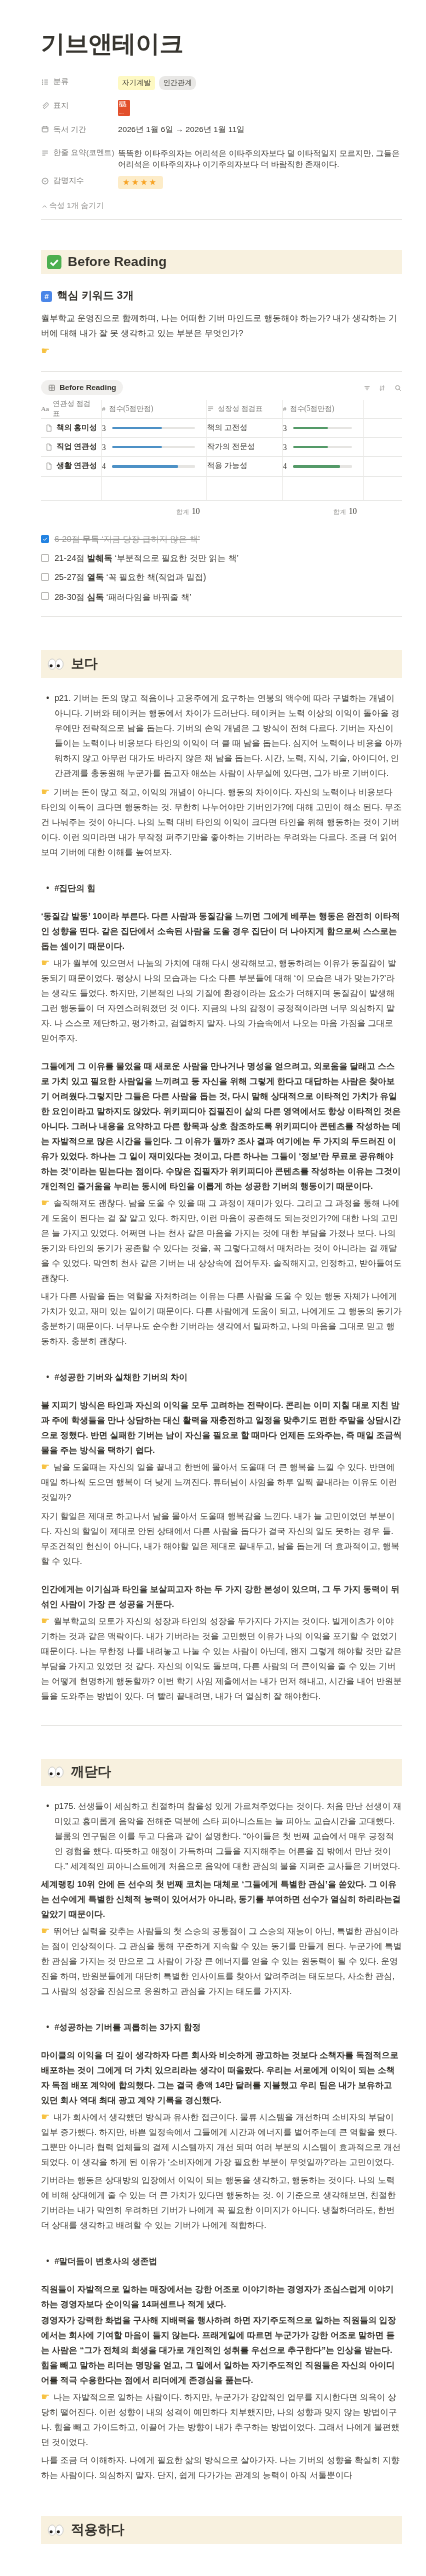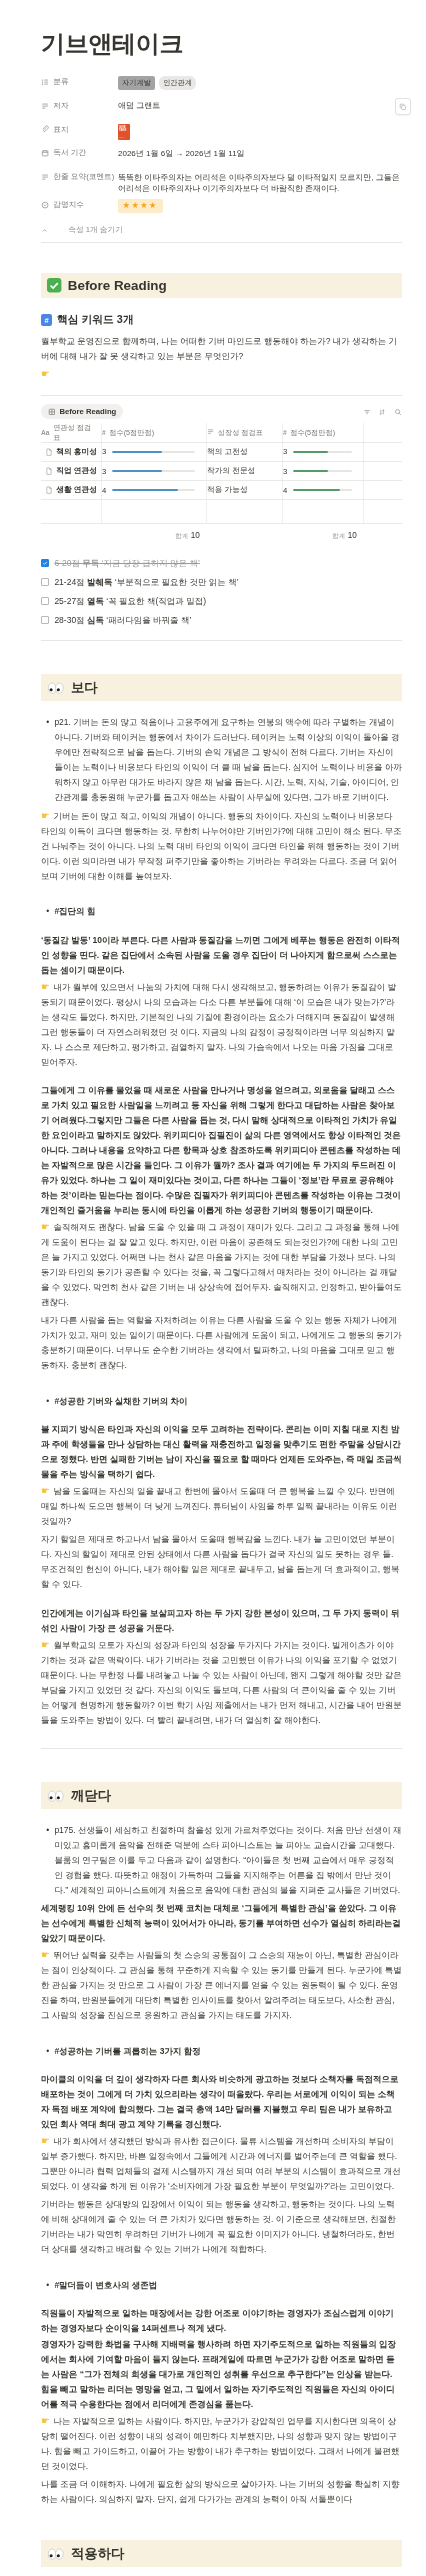--- a/index.html
+++ b/index.html
@@ -5,46 +5,46 @@
   html,body{margin:0;padding:0;background:#fff;}
   body{width:426px;min-height:3223px;font-family:"Liberation Sans","DejaVu Sans",sans-serif;color:#37352f;}
   .content{padding:0 24px 46px 41px;}
   h1.title{font-size:24px;font-weight:800;margin:28px 0 13.4px;letter-spacing:-0.3px;}
   
   .prow{display:flex;align-items:flex-start;min-height:19.6px;padding:2.1px 0;position:relative;}
   .plabel{display:flex;align-items:center;gap:4.1px;width:77px;flex:none;color:#787774;font-size:7.7px;padding-top:1.5px;}
   .plabel svg{width:8.2px;height:8.2px;flex:none;}
   .pvalue{flex:1;font-size:8px;line-height:11.3px;padding-top:1px;}
   .pill{display:inline-block;border-radius:2.1px;padding:1px 4.1px;font-size:7.2px;margin-right:4.1px;}
-  .pill.blue{background:#a3a3a3;}
+  .pill.blue{background:#fef9c3;}
   .pill.gray{background:#e9e8e6;border-radius:6px;}
   .starbadge{display:inline-block;background:#fdecc8;border-radius:2.1px;padding:1px 4.6px;color:#f7a325;font-size:8.2px;letter-spacing:1.5px;}
   .cover{width:12px;height:16px;background:#e2502c;border-radius:1px;color:#fff;font-size:2.8px;font-weight:700;line-height:3.6px;padding:1.5px 1px 0;box-sizing:border-box;}
   .cover .dots{margin-top:3.1px;font-size:2.1px;letter-spacing:0.5px;color:#ffd9cc;}
   .copybtn{position:absolute;right:-9.3px;top:1px;width:14.4px;height:14.4px;border:0.5px solid #e3e2e0;border-radius:3.1px;display:flex;align-items:center;justify-content:center;background:#fff;box-shadow:0 0.5px 1px rgba(0,0,0,.04);cursor:pointer;}
-  .hiderow{display:flex;align-items:center;gap:20px;color:#8f8e8b;font-size:7.7px;margin:5.2px 0 7.2px;cursor:pointer;}
+  .hiderow{display:flex;align-items:center;gap:1px;color:#8f8e8b;font-size:7.7px;margin:5.2px 0 7.2px;cursor:pointer;}
   .hiderow svg{width:7.2px;height:7.2px;}
   .divider{border:none;border-top:0.5px solid #e7e6e3;margin:7.2px 0;}
   
   .sec-bar{display:flex;align-items:center;gap:6.2px;background:#f8f1df;padding:4.6px 6.2px;font-size:13.4px;font-weight:800;margin:33px 0 13.4px;}
   .sec-bar .ic{width:14.4px;height:14.4px;flex:none;display:flex;align-items:center;}
   .sec-bar .ic svg{width:100%;height:auto;}
   
   .h3{display:flex;align-items:center;gap:4.6px;font-size:10.8px;font-weight:800;margin:15.5px 0 7.2px;}
   .hashic{width:11.3px;height:11.3px;background:#4a86e8;color:#fff;border-radius:2.1px;font-size:7.7px;font-weight:800;display:flex;align-items:center;justify-content:center;flex:none;}
   .ptext{font-size:8.5px;line-height:15px;margin:2.1px 0;}
   .pointer-g{color:#f7c242;font-size:9.8px;margin-right:3.6px;}
   
   .dbbar{display:flex;align-items:center;margin:8.2px 0 4.1px;}
   .dbchip{display:flex;align-items:center;gap:4.1px;background:#f1f0ee;border-radius:8.2px;padding:3.1px 6.7px;font-size:7.7px;font-weight:700;cursor:pointer;}
   .dbchip svg{width:7.7px;height:7.7px;}
   .dbicons{margin-left:auto;display:flex;align-items:center;gap:7.2px;}
   .dbicons svg{width:8.2px;height:8.2px;cursor:pointer;}
   
-  .tbl{width:100%;font-size:7.7px;}
+  .tbl{width:100%;font-size:7.7px;font-family:Liberation Serif, serif;}
   .tr{display:grid;border-bottom:0.5px solid #e9e9e7;align-items:center;}
   .t1 .tr{grid-template-columns:61px 105px 76px 81px 1fr;}
   .tr.head{border-bottom:0.5px solid #e9e9e7;color:#787774;font-size:7.2px;height:18.5px;}
   .td{padding:4.1px 4.1px 4.1px 0;display:flex;align-items:center;gap:3.6px;min-height:11.3px;border-right:0.5px solid #f0efed;height:100%;box-sizing:border-box;}
   .td:last-child{border-right:none;}
   .td .hicon{color:#9b9a97;font-size:6.7px;font-weight:700;flex:none;}
   .td.name{font-weight:700;font-size:7.7px;justify-content:flex-end;}
   .td.name svg{width:7.7px;height:7.7px;flex:none;}
   .scorewrap{display:flex;align-items:center;gap:4.6px;width:100%;padding-right:7.2px;box-sizing:border-box;}
   .scoreno{width:5.2px;flex:none;font-size:7.7px;}
@@ -90,37 +90,20 @@
             <svg viewBox="0 0 16 16" style="width: 8.2px; height: 8.2px;">
               <circle cx="3" cy="4" r="1.2" fill="#8a8a86"></circle>
               <circle cx="3" cy="8" r="1.2" fill="#8a8a86"></circle>
               <circle cx="3" cy="12" r="1.2" fill="#8a8a86"></circle>
               <path d="M6.5 4h7M6.5 8h7M6.5 12h7" stroke="#8a8a86" stroke-width="1.4"></path>
             </svg>
           </span>
           <span>분류</span>
         </div>
         <div class="pvalue"><span class="pill blue">자기계발</span><span class="pill gray">인간관계</span></div>
-      </div>
-      <div class="prow">
-        <div class="plabel">
-          <span style="display: inline-flex;">
-            <svg viewBox="0 0 16 16" style="width: 8.2px; height: 8.2px;">
-              <path d="M2.5 4h11M2.5 8h11M2.5 12h6" stroke="#8a8a86" stroke-width="1.4"></path>
-            </svg>
-          </span>
-          <span>저자</span>
-        </div>
-        <div class="pvalue"><span>애덤 그랜트</span></div>
-        <div class="copybtn">
-          <svg viewBox="0 0 16 16" fill="none" style="width: 7.7px; height: 7.7px;">
-            <rect x="5.5" y="5.5" width="8" height="8" rx="1.5" stroke="#a5a4a1" stroke-width="1.3"></rect>
-            <path d="M3.5 10.5h-1v-8h8v1" stroke="#a5a4a1" stroke-width="1.3"></path>
-          </svg>
-        </div>
       </div>
       <div class="prow">
         <div class="plabel">
           <span style="display: inline-flex;">
             <svg viewBox="0 0 16 16" fill="none" style="width: 8.2px; height: 8.2px;">
               <path d="M10.5 4.5l-5 5a1.8 1.8 0 0 0 2.6 2.6l5.2-5.2a3.1 3.1 0 0 0-4.4-4.4L3.7 7.7" stroke="#8a8a86" stroke-width="1.4"></path>
             </svg>
           </span>
           <span>표지</span>
         </div>

